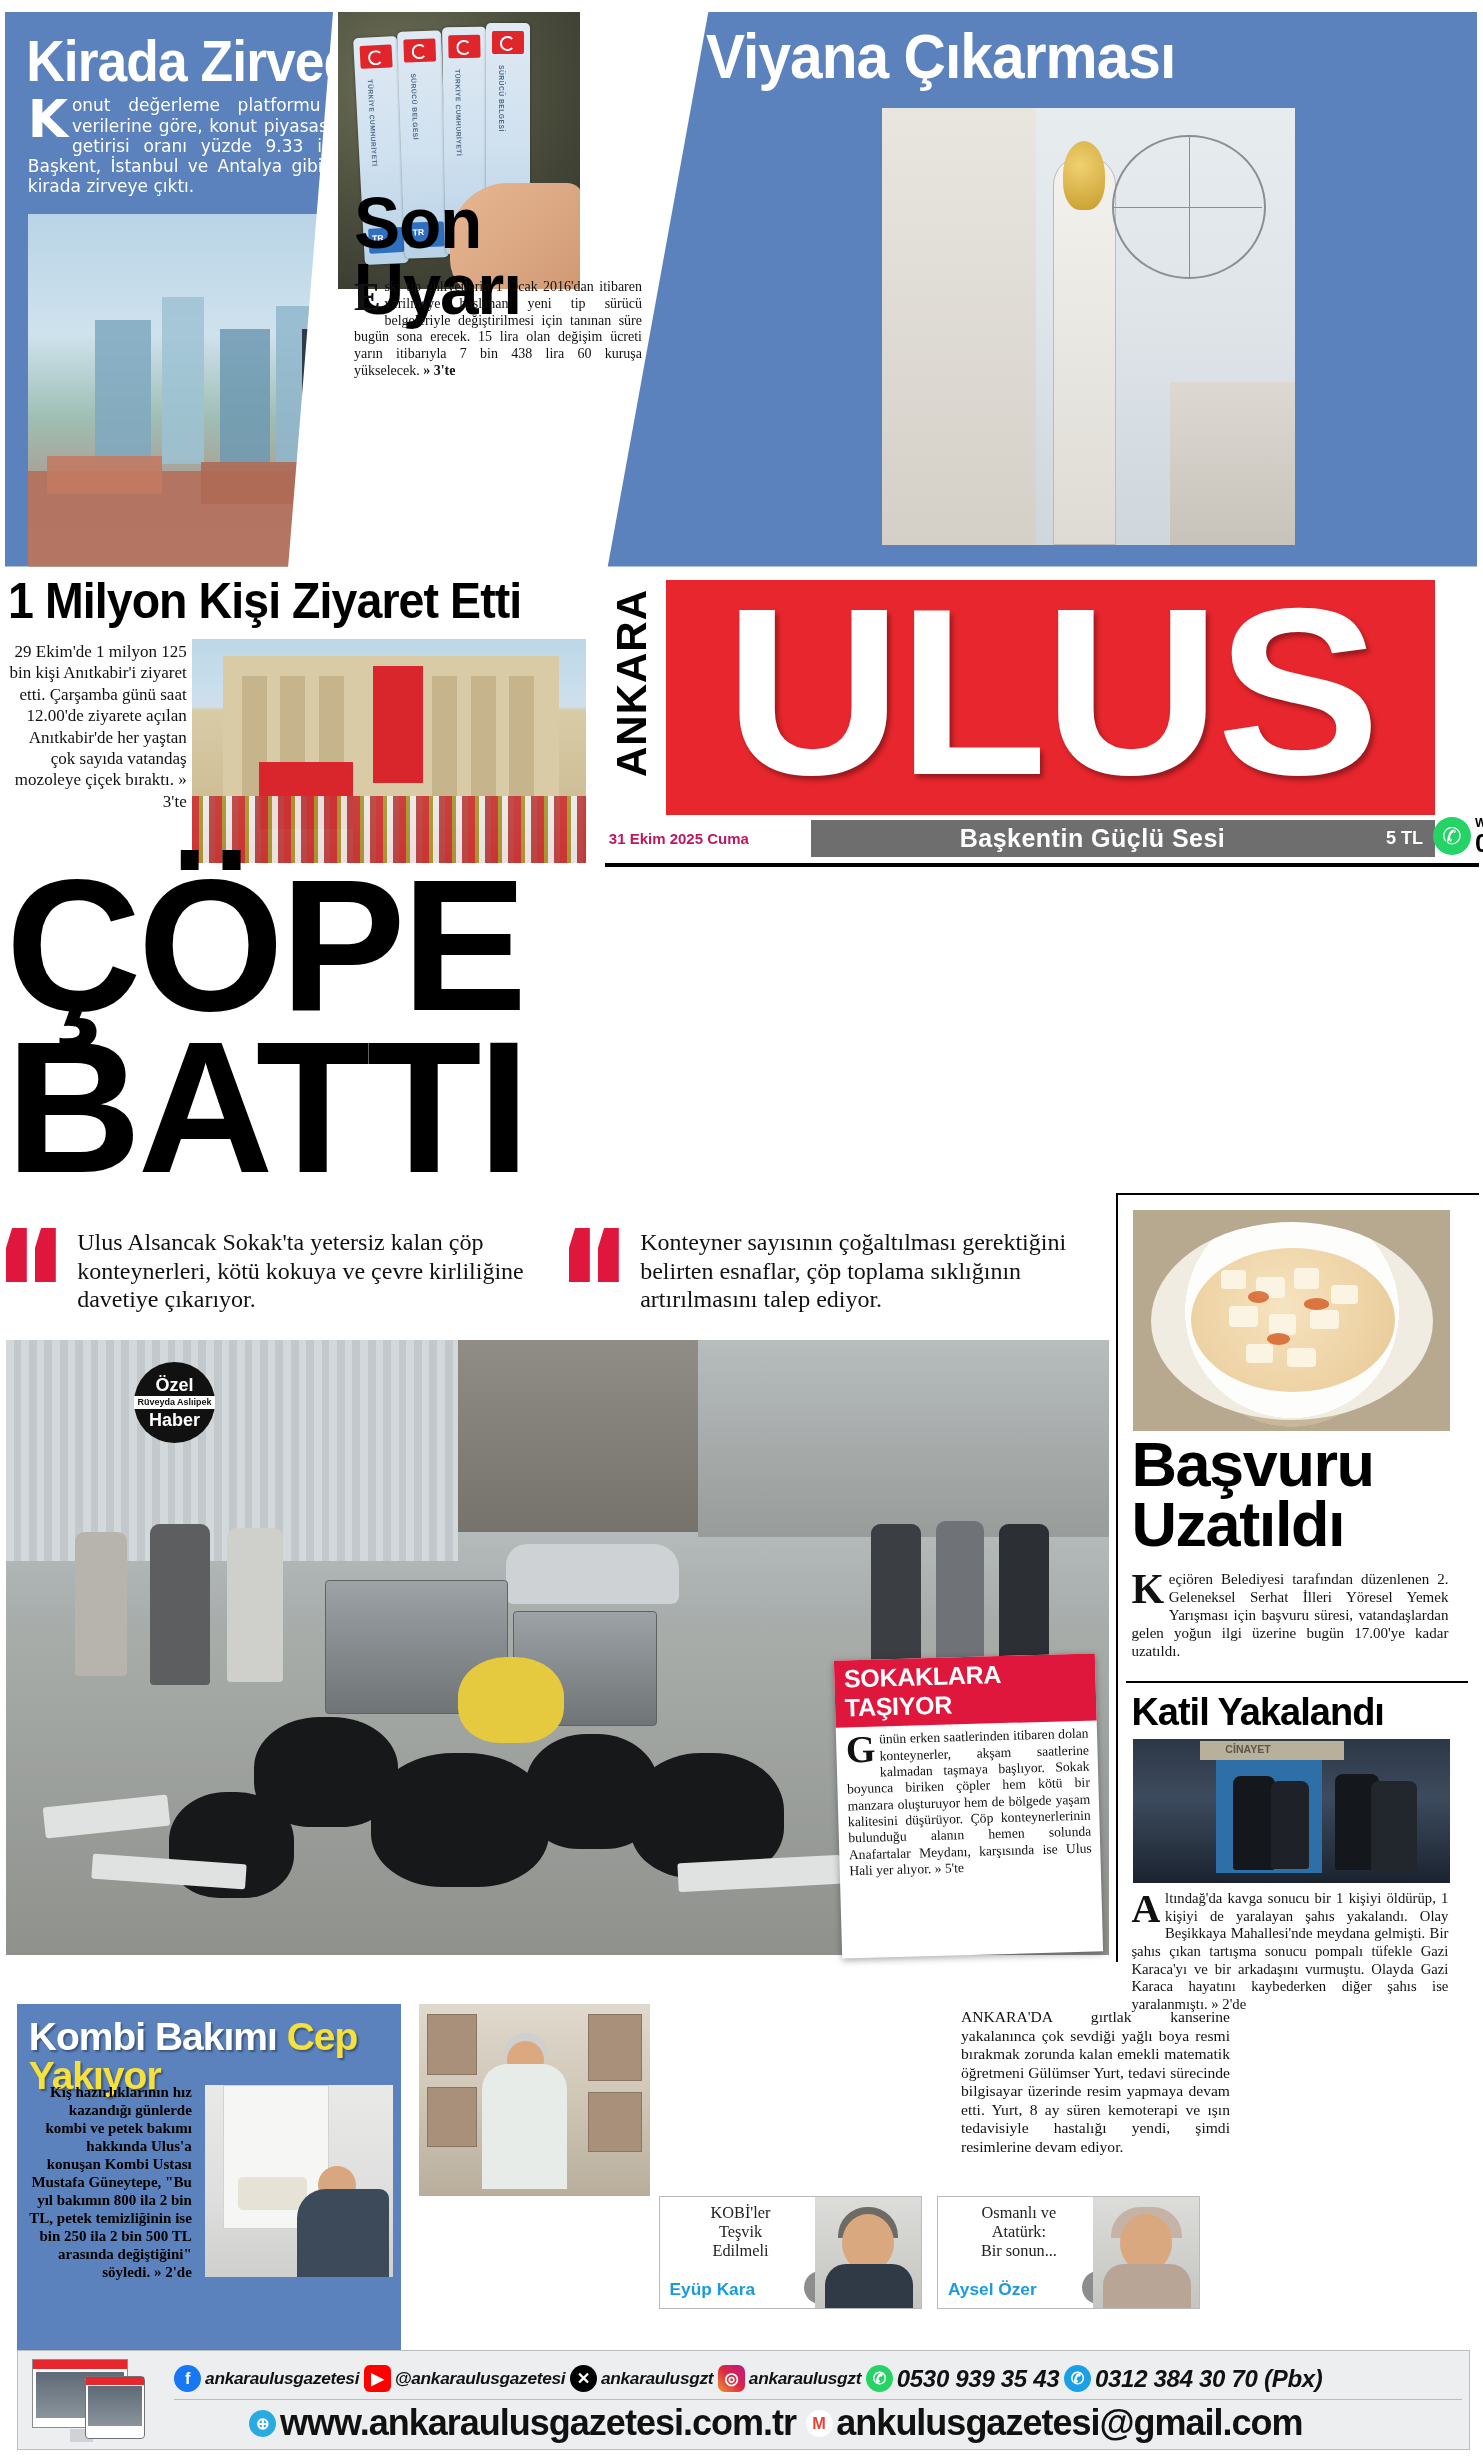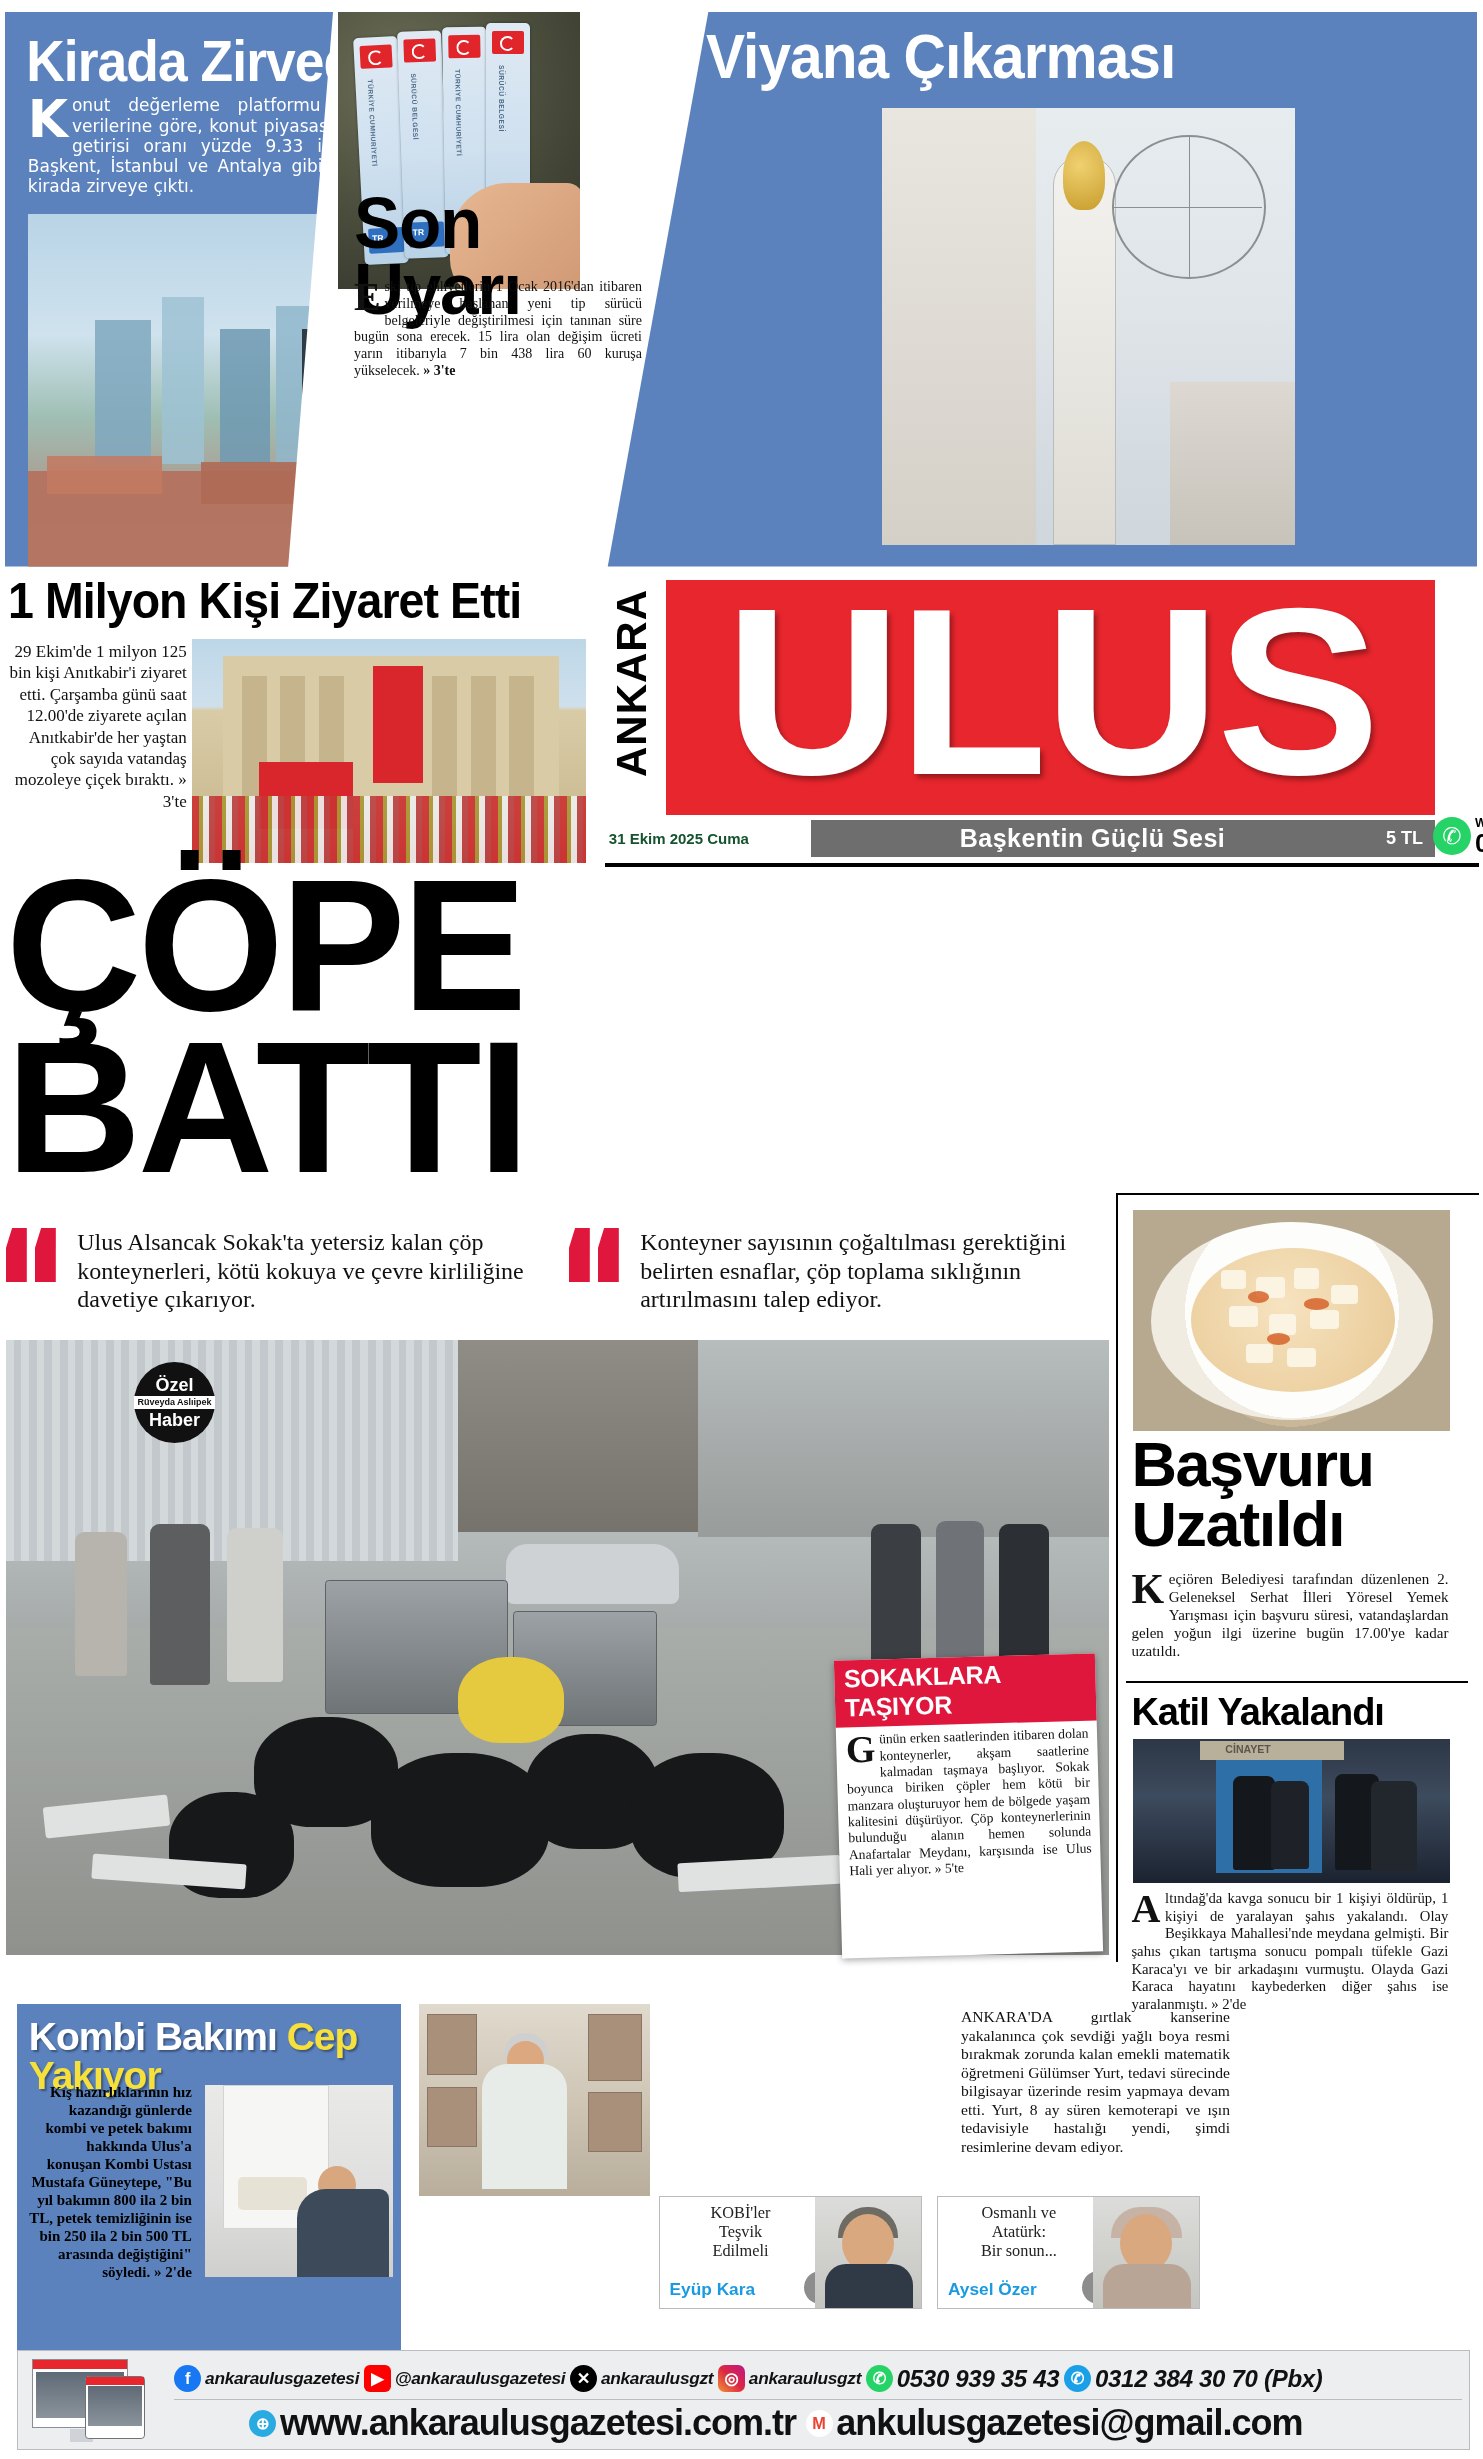--- a/index.html
+++ b/index.html
@@ -154,21 +154,21 @@
   }
   .mh-ulus {
     position:absolute; left:0; top:-23px; width:769px; height:269px;
     font-family:"Liberation Sans Narrow","Liberation Sans",sans-serif;
     font-weight:bold; font-size:238px; line-height:269px; color:#fff;
     text-align:center; letter-spacing:-3.8px;
     transform:scaleX(1.03); transform-origin:center center;
     text-shadow:2.9px 3.8px 4.8px rgba(0,0,0,.35);
   }
   .mh-bar { position:absolute; left:0px; top:248px; width:830px; height:37px; display:flex; align-items:stretch;}
-  .mh-date { width:206px; background:#fff; color:#14532d; font-size:15px; font-weight:bold;
+  .mh-date { width:206px; background:#fff; color:#be185d; font-size:15px; font-weight:bold;
              display:flex; align-items:center; padding-left:3.8px; font-family:"Liberation Sans Narrow","Liberation Sans",sans-serif;text-align:center;}
   .mh-slog { flex:1; background:#6e6e6e; color:#fff; font-weight:bold; font-size:25px;
              display:flex; align-items:center; justify-content:center;
              font-family:"Liberation Sans Narrow","Liberation Sans",sans-serif; letter-spacing:0.5px;}
   .mh-price{ width:61px; background:#6e6e6e; color:#fff; font-weight:bold; font-size:18px;
              display:flex; align-items:center; justify-content:center;
              font-family:"Liberation Sans Narrow","Liberation Sans",sans-serif;}
   .mh-wa { position:absolute; left:826px; top:245px; width:60px; }
   .wa-circle{ width:38px;height:38px;border-radius:50%;background:#25D366; position:absolute; left:1.9px; top:0px;
               display:flex;align-items:center;justify-content:center;color:#fff;font-size:23px;}

